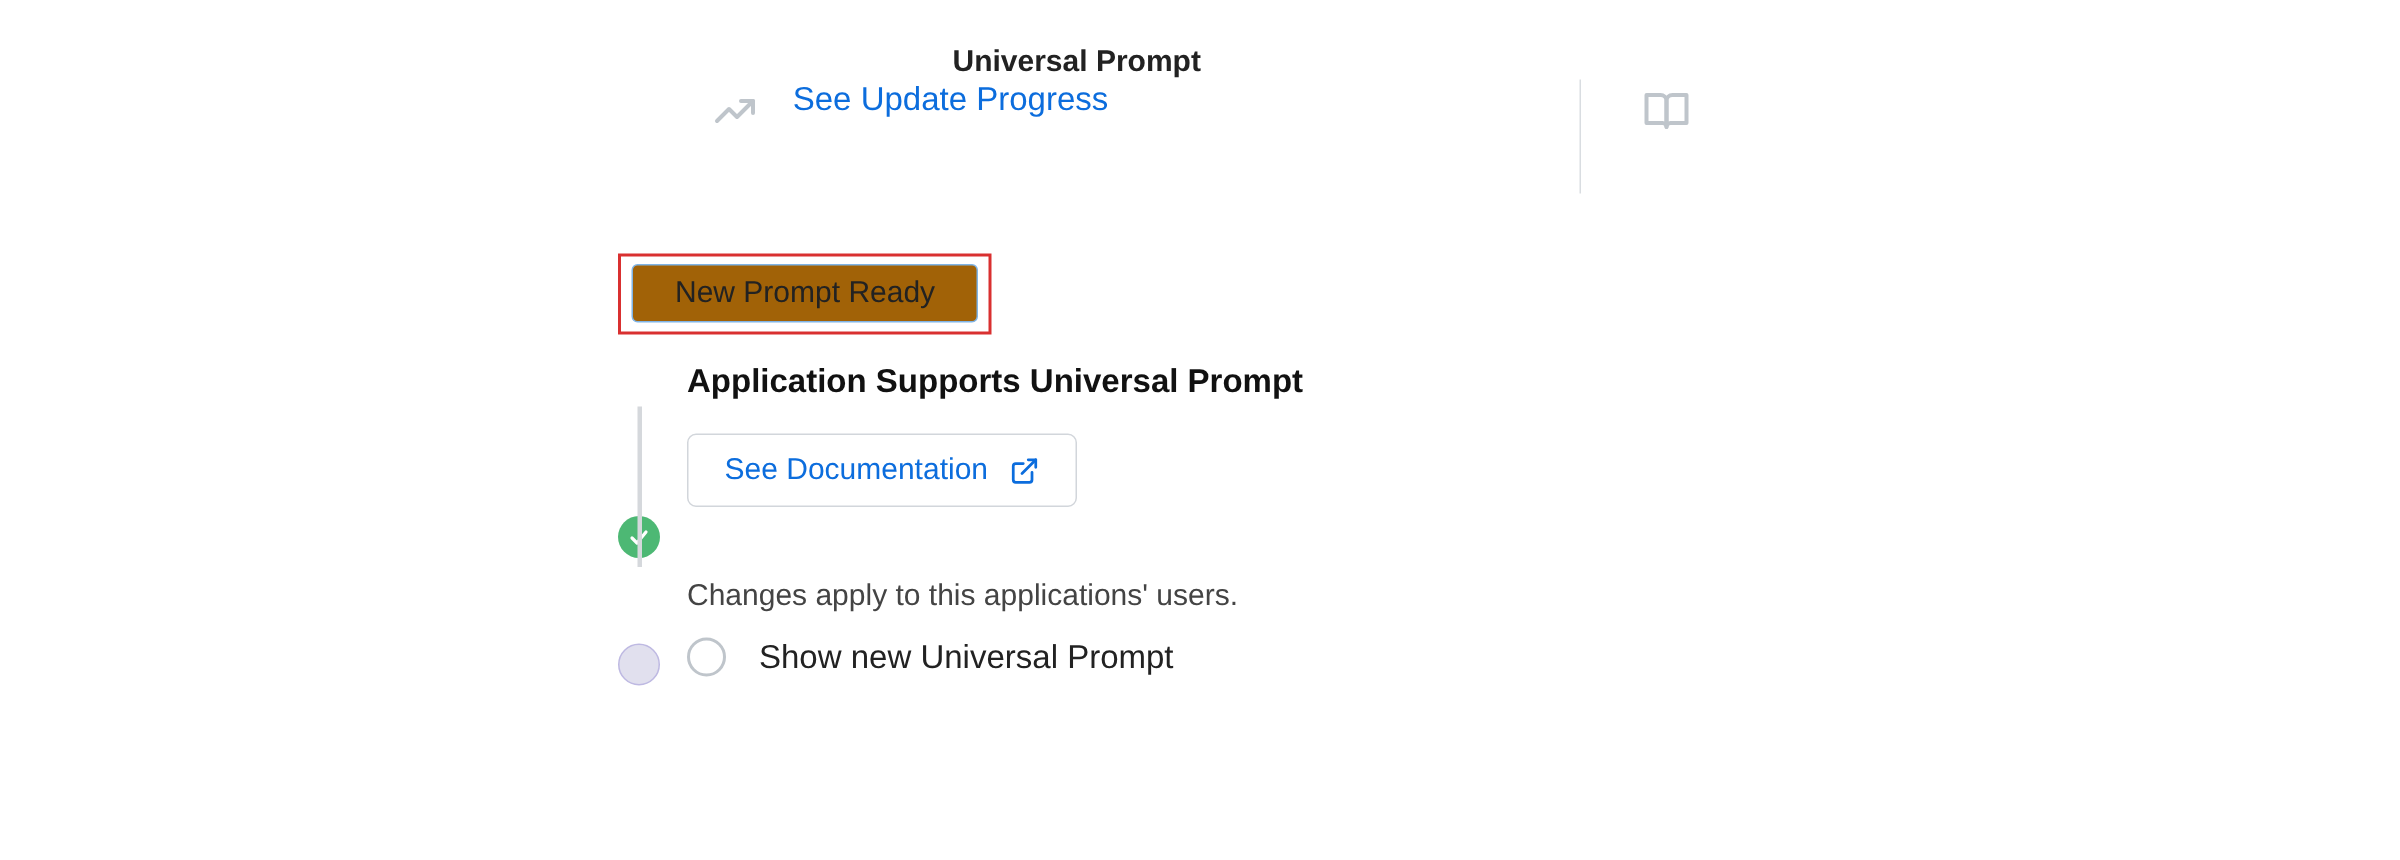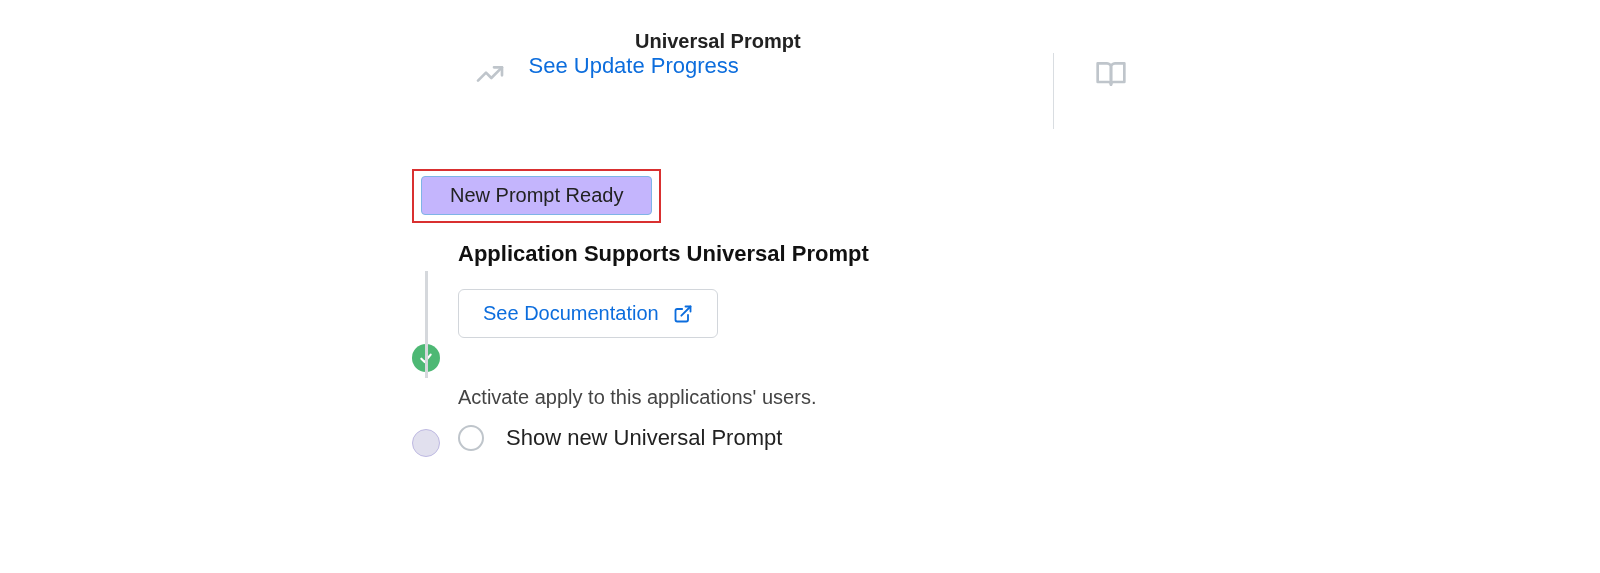--- a/index.html
+++ b/index.html
@@ -67,21 +67,21 @@
 
   .badge-wrap {
     display:inline-block;
     border: 2.5px solid #d93030;
     padding: 5px 7px 6px 7px;
     margin-bottom: 18px;
   }
   .badge {
     display:inline-block;
     border:1px solid #7fb4e6;
-    background:#c4b5fd;
+    background:#a16207;
     color:#222;
     border-radius:4px;
     font-size:20px;
     padding: 7px 28px;
   }
 
   .timeline { position:relative; }
   .step { display:flex; gap:18px; align-items:flex-end; position:relative; }
   .step .marker {
     width:28px; height:28px; border-radius:50%;
@@ -198,21 +198,21 @@
               <polyline points="15 3 21 3 21 9"></polyline>
               <line x1="10" y1="14" x2="21" y2="3"></line>
             </svg>
         </button>
       </div>
     </div>
 
     <div class="step">
       <div class="marker pending"></div>
       <div class="step-body">
-        <div class="step-sub">Activate apply to this applications' users.</div>
+        <div class="step-sub">Changes apply to this applications' users.</div>
 
         <div class="radio-group">
           <div class="radio-row">
             <div class="radio"></div>
             <div class="radio-label">Show new Universal Prompt</div>
           </div>
         </div>
       </div>
     </div>
 

